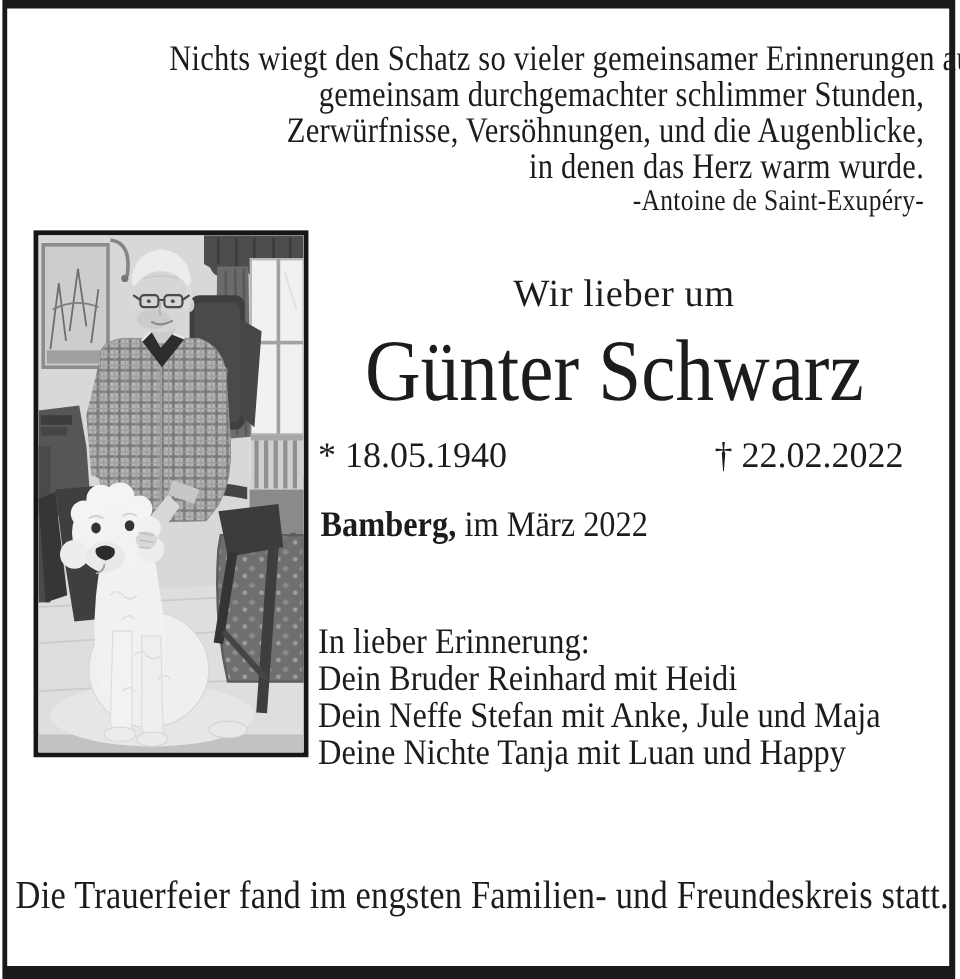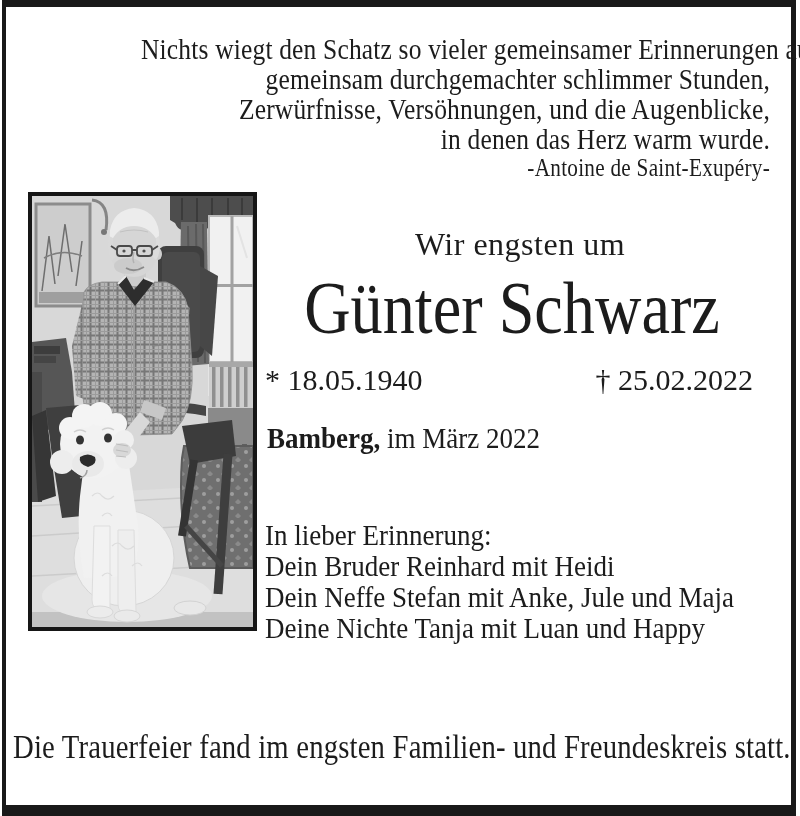--- a/index.html
+++ b/index.html
@@ -207,32 +207,32 @@
         <ellipse cx="76" cy="242" rx="4" ry="4.5" fill="#333333"></ellipse>
         <path d="M42,236 q6,-4 12,0 M70,234 q6,-4 12,0" stroke="#cfcfcf" stroke-width="1.5" fill="none"></path>
         <path d="M48,261 q8,-5 15,0 q3,7 -7,10 q-10,-3 -8,-10 Z" fill="#2b2b2b"></path>
         <path d="M55,274 q0,6 -7,8" stroke="#a0a0a0" stroke-width="1.5" fill="none"></path>
         <ellipse cx="90" cy="254" rx="9" ry="7" fill="#d8d8d8"></ellipse>
         <path d="M84,248 L96,250 M84,254 L96,256 M84,260 L94,261" stroke="#bdbdbd" stroke-width="1.2"></path>
       </g>
     </svg>
   </figure>
 
-  <div class="intro">Wir engsten um</div>
+  <div class="intro">Wir lieber um</div>
 
   <div class="name">Günter Schwarz</div>
 
   <div class="dates">
     <span>
       <span>*</span>
       <span>18.05.1940</span>
     </span>
     <span>
       <span>†</span>
-      <span>25.02.2022</span>
+      <span>22.02.2022</span>
     </span>
   </div>
 
   <div class="placeline">
     <span class="place">Bamberg,</span>
     <span>im März 2022</span>
   </div>
 
   <div class="remembrance">
     <div>In lieber Erinnerung:</div>

